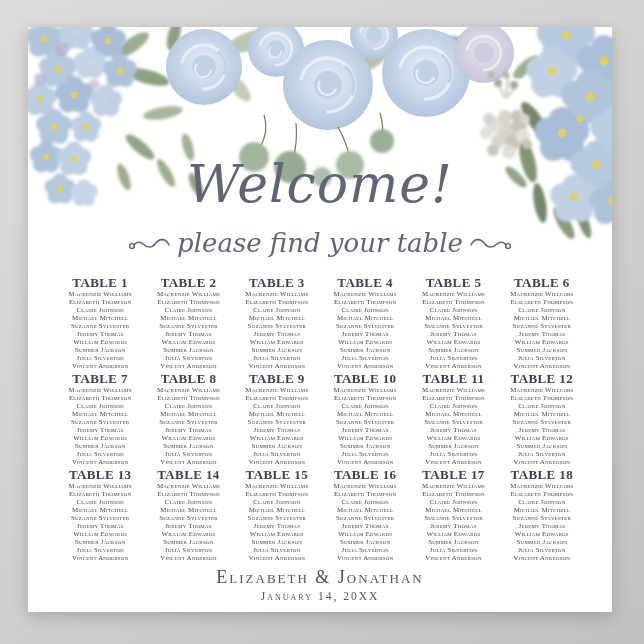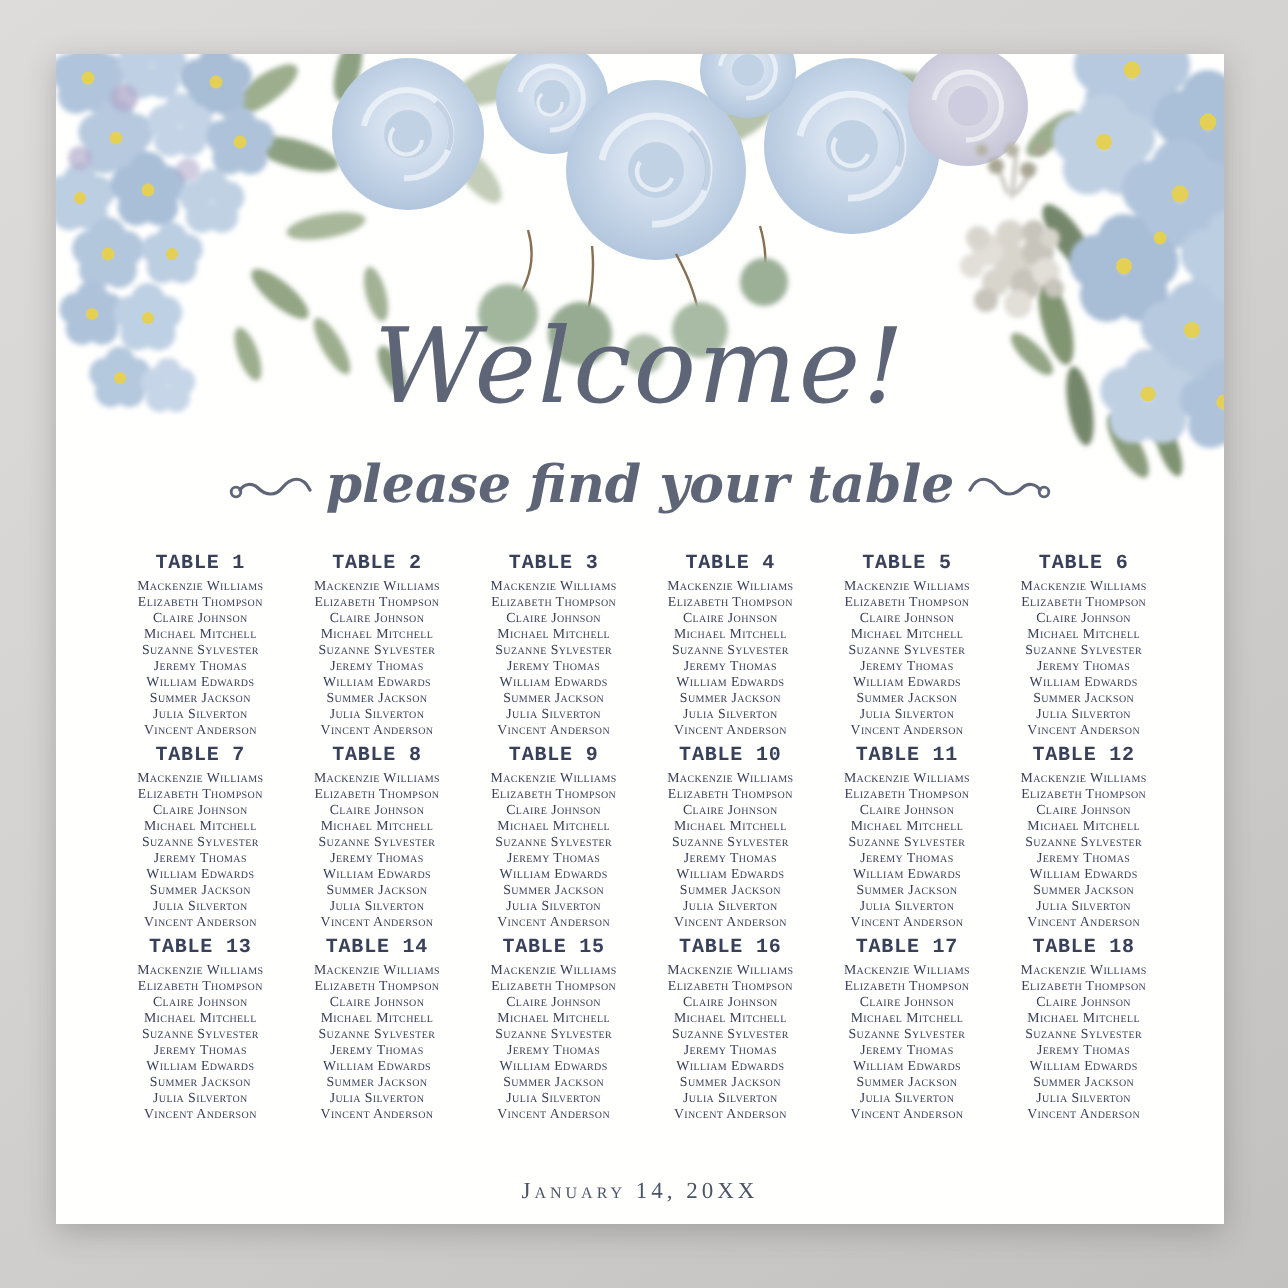--- a/index.html
+++ b/index.html
@@ -7,27 +7,27 @@
   .stage{position:relative;width:644px;height:644px;
          background:linear-gradient(145deg,#dedcda 0%,#d4d2d0 45%,#c3c1bf 100%);}
   .poster{position:absolute;left:28px;top:27px;width:584px;height:585px;
           background:#fffffe;box-shadow:0 4px 14px rgba(60,60,60,.28);}
   .floral{position:absolute;top:0;left:0;width:584px;height:235px;display:block;}
   .welcome{position:absolute;top:126px;left:0;width:100%;text-align:center;
            font-family:"DejaVu Serif",serif;font-style:italic;font-size:52px;line-height:1.2;
            color:#5d6577;letter-spacing:1px;z-index:3;}
   .subtitle{position:absolute;top:203px;left:0;width:100%;display:flex;align-items:center;
             justify-content:center;gap:7px;color:#5d6577;z-index:3;}
-  .subtitle .txt{font-family:"DejaVu Serif",serif;font-style:italic;font-size:26px;line-height:1;font-weight:bold;}
+  .subtitle .txt{font-family:"DejaVu Serif",serif;font-style:italic;font-size:26px;line-height:1;}
   .flourish{display:block;}
   .grid{position:absolute;top:251px;left:28px;right:26px;display:grid;
         grid-template-columns:repeat(6,1fr);grid-auto-rows:96px;z-index:2;}
   .cell{text-align:center;color:#39415a;}
-  .cell-title{font-size:10px;font-weight:bold;text-transform:uppercase;
-              letter-spacing:.4px;margin-bottom:2.5px;line-height:9px;font-family:Liberation Mono, monospace;}
+  .cell-title{font-size:13px;font-weight:bold;text-transform:uppercase;
+              letter-spacing:.4px;margin-bottom:2.5px;line-height:9px;}
   .guest{font-size:6.9px;line-height:8px;font-variant:small-caps;
          letter-spacing:.2px;white-space:nowrap;}
   .couple{position:absolute;top:540px;left:0;width:100%;text-align:center;
           font-variant:small-caps;font-size:18px;letter-spacing:2px;color:#4c5468;}
   .date{position:absolute;top:563px;left:0;width:100%;text-align:center;
         font-variant:small-caps;font-size:11.5px;letter-spacing:2px;color:#4c5468;}
 </style>
 </head>
 <body>
 
@@ -463,15 +463,16 @@
           <div class="guest">Michael Mitchell</div>
           <div class="guest">Suzanne Sylvester</div>
           <div class="guest">Jeremy Thomas</div>
           <div class="guest">William Edwards</div>
           <div class="guest">Summer Jackson</div>
           <div class="guest">Julia Silverton</div>
           <div class="guest">Vincent Anderson</div>
         </div>
       </div>
 
+    <div class="couple">Elizabeth &amp; Jonathan</div>
     <div class="date">January 14, 20XX</div>
   </div>
 </div>
 
 </body></html>

